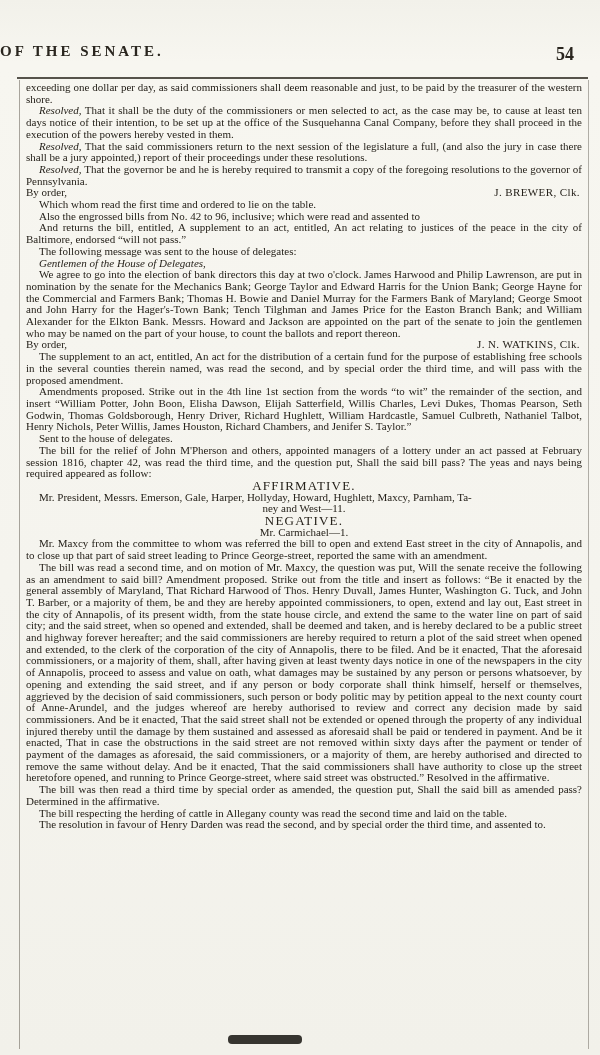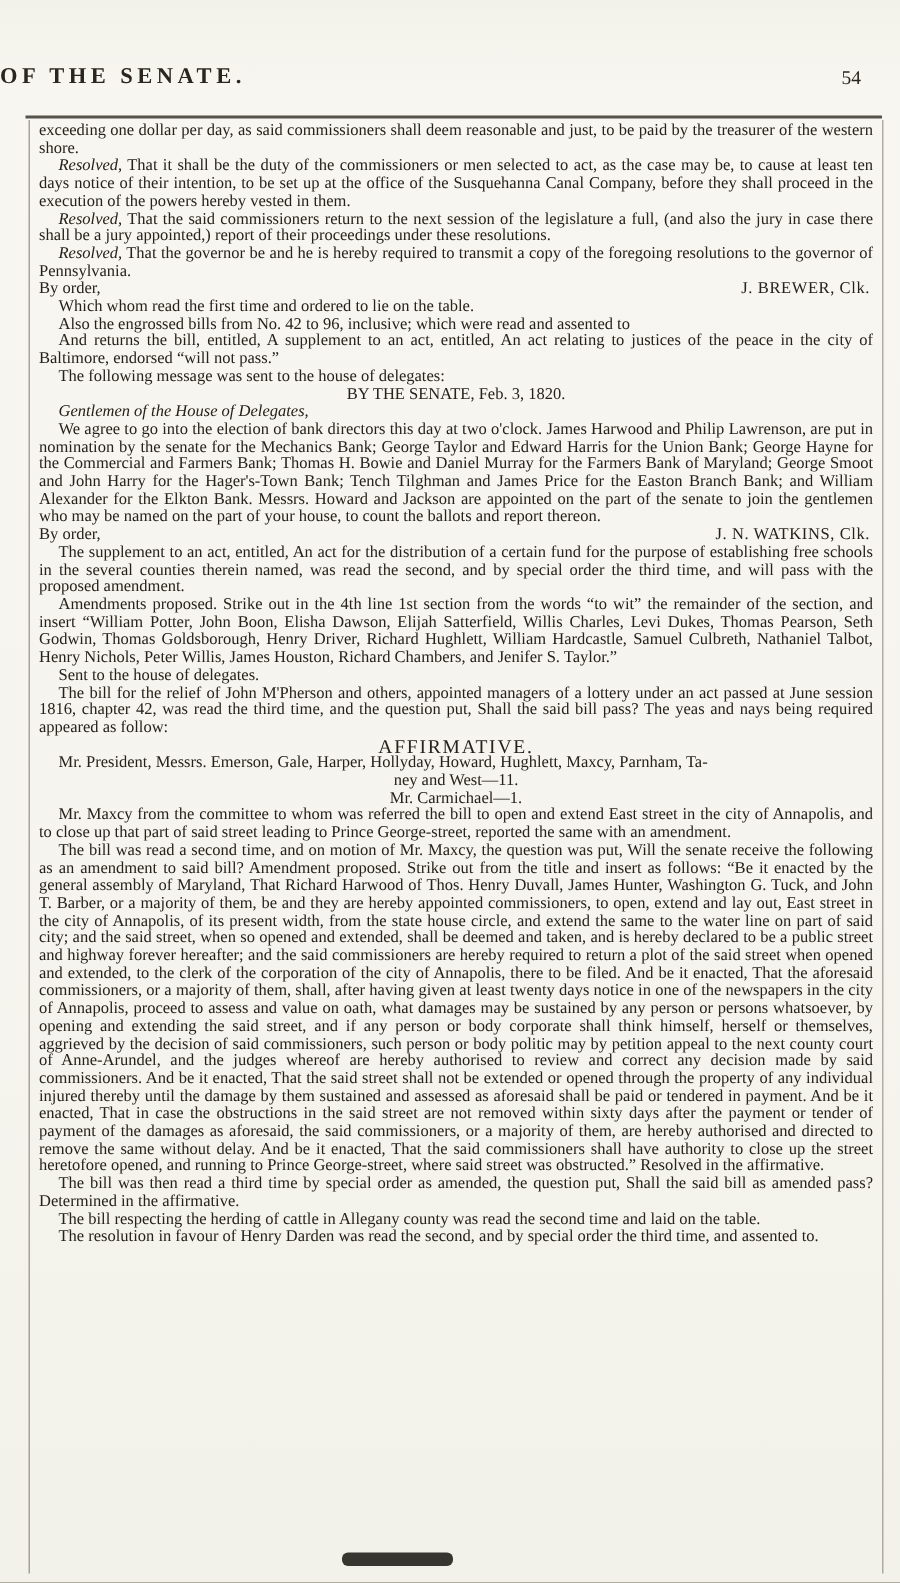--- a/index.html
+++ b/index.html
@@ -7,21 +7,21 @@
     position:relative;
     width:600px; height:1055px;
     margin:0 auto;
     background: linear-gradient(180deg,#f2f1ea 0%, #f7f6f0 6%, #f5f4ee 55%, #f2f1ea 100%);
     overflow:hidden;
     font-family:"Liberation Serif", serif;
     color:#242019;
   }
   .page-header { position:absolute; top:42px; left:0; right:0; text-align:left; }
   .page-title { font-weight:700; font-size:15px; letter-spacing:3px; color:#2a261f; }
-  .page-number { position:absolute; top:44px; right:26px; font-weight:400; font-size:13px; color:#2a261f; }
+  .page-number { position:absolute; top:44px; right:26px; font-weight:700; font-size:18px; color:#2a261f; }
   .header-rule { position:absolute; top:77px; left:17px; right:12px; height:2px; background:#3a362e; opacity:.85; }
   .edge-left  { position:absolute; top:80px; bottom:6px; left:19px;  width:1px; background:rgba(70,64,54,.45); }
   .edge-right { position:absolute; top:80px; bottom:6px; right:11px; width:1px; background:rgba(70,64,54,.40); }
   .page-body {
     position:absolute; top:82px; left:26px; right:18px;
     font-size:11px; line-height:11.7px;
     text-align:justify;
     color:#26221b;
   }
   .page-body p { margin:0; padding:0; }
@@ -56,31 +56,31 @@
   <div class="page-body">
       <p class="para p-plain">exceeding one dollar per day, as said commissioners shall deem reasonable and just, to be paid by the treasurer of the western shore.</p>
       <p class="para p-indent"><span class="lead-italic">Resolved,</span> That it shall be the duty of the commissioners or men selected to act, as the case may be, to cause at least ten days notice of their intention, to be set up at the office of the Susquehanna Canal Company, before they shall proceed in the execution of the powers hereby vested in them.</p>
       <p class="para p-indent"><span class="lead-italic">Resolved,</span> That the said commissioners return to the next session of the legislature a full, (and also the jury in case there shall be a jury appointed,) report of their proceedings under these resolutions.</p>
       <p class="para p-indent"><span class="lead-italic">Resolved,</span> That the governor be and he is hereby required to transmit a copy of the foregoing resolutions to the governor of Pennsylvania.</p>
       <p class="para p-byorder"><span>By order,</span><span class="clerk-name">J. BREWER, Clk.</span></p>
       <p class="para p-indent">Which whom read the first time and ordered to lie on the table.</p>
       <p class="para p-indent">Also the engrossed bills from No. 42 to 96, inclusive; which were read and assented to</p>
       <p class="para p-indent">And returns the bill, entitled, A supplement to an act, entitled, An act relating to justices of the peace in the city of Baltimore, endorsed “will not pass.”</p>
       <p class="para p-indent">The following message was sent to the house of delegates:</p>
-      <p class="para p-center">BY THE SENATE, Feb. 3, 1820.</p>
       <p class="para p-italic">Gentlemen of the House of Delegates,</p>
       <p class="para p-indent">We agree to go into the election of bank directors this day at two o'clock.  James Harwood and Philip Lawrenson, are put in nomination by the senate for the Mechanics Bank; George Taylor and Edward Harris for the Union Bank; George Hayne for the Commercial and Farmers Bank; Thomas H. Bowie and Daniel Murray for the Farmers Bank of Maryland; George Smoot and John Harry for the Hager's-Town Bank; Tench Tilghman and James Price for the Easton Branch Bank; and William Alexander for the Elkton Bank.  Messrs. Howard and Jackson are appointed on the part of the senate to join the gentlemen who may be named on the part of your house, to count the ballots and report thereon.</p>
       <p class="para p-byorder"><span>By order,</span><span class="clerk-name">J. N. WATKINS, Clk.</span></p>
       <p class="para p-indent">The supplement to an act, entitled, An act for the distribution of a certain fund for the purpose of establishing free schools in the several counties therein named, was read the second, and by special order the third time, and will pass with the proposed amendment.</p>
       <p class="para p-indent">Amendments proposed.  Strike out in the 4th line 1st section from the words “to wit” the remainder of the section, and insert “William Potter, John Boon, Elisha Dawson, Elijah Satterfield, Willis Charles, Levi Dukes, Thomas Pearson, Seth Godwin, Thomas Goldsborough, Henry Driver, Richard Hughlett, William Hardcastle, Samuel Culbreth, Nathaniel Talbot, Henry Nichols, Peter Willis, James Houston, Richard Chambers, and Jenifer S. Taylor.”</p>
       <p class="para p-indent">Sent to the house of delegates.</p>
-      <p class="para p-indent">The bill for the relief of John M'Pherson and others, appointed managers of a lottery under an act passed at June session 1816, chapter 42, was read the third time, and the question put, Shall the said bill pass?  The yeas and nays being required appeared as follow:</p>
+      <p class="para p-indent">The bill for the relief of John M'Pherson and others, appointed managers of a lottery under an act passed at February session 1816, chapter 42, was read the third time, and the question put, Shall the said bill pass?  The yeas and nays being required appeared as follow:</p>
       <p class="para p-heading">AFFIRMATIVE.</p>
       <p class="para p-indent">Mr. President, Messrs. Emerson, Gale, Harper, Hollyday, Howard, Hughlett, Maxcy, Parnham, Ta-</p>
       <p class="para p-center">ney and West—11.</p>
+      <p class="para p-heading">NEGATIVE.</p>
       <p class="para p-center">Mr. Carmichael—1.</p>
       <p class="para p-indent">Mr. Maxcy from the committee to whom was referred the bill to open and extend East street in the city of Annapolis, and to close up that part of said street leading to Prince George-street, reported the same with an amendment.</p>
       <p class="para p-indent">The bill was read a second time, and on motion of Mr. Maxcy, the question was put, Will the senate receive the following as an amendment to said bill?  Amendment proposed.  Strike out from the title and insert as follows: “Be it enacted by the general assembly of Maryland, That Richard Harwood of Thos. Henry Duvall, James Hunter, Washington G. Tuck, and John T. Barber, or a majority of them, be and they are hereby appointed commissioners, to open, extend and lay out, East street in the city of Annapolis, of its present width, from the state house circle, and extend the same to the water line on part of said city; and the said street, when so opened and extended, shall be deemed and taken, and is hereby declared to be a public street and highway forever hereafter; and the said commissioners are hereby required to return a plot of the said street when opened and extended, to the clerk of the corporation of the city of Annapolis, there to be filed.  And be it enacted, That the aforesaid commissioners, or a majority of them, shall, after having given at least twenty days notice in one of the newspapers in the city of Annapolis, proceed to assess and value on oath, what damages may be sustained by any person or persons whatsoever, by opening and extending the said street, and if any person or body corporate shall think himself, herself or themselves, aggrieved by the decision of said commissioners, such person or body politic may by petition appeal to the next county court of Anne-Arundel, and the judges whereof are hereby authorised to review and correct any decision made by said commissioners.  And be it enacted, That the said street shall not be extended or opened through the property of any individual injured thereby until the damage by them sustained and assessed as aforesaid shall be paid or tendered in payment.  And be it enacted, That in case the obstructions in the said street are not removed within sixty days after the payment or tender of payment of the damages as aforesaid, the said commissioners, or a majority of them, are hereby authorised and directed to remove the same without delay.  And be it enacted, That the said commissioners shall have authority to close up the street heretofore opened, and running to Prince George-street, where said street was obstructed.”  Resolved in the affirmative.</p>
       <p class="para p-indent">The bill was then read a third time by special order as amended, the question put, Shall the said bill as amended pass?  Determined in the affirmative.</p>
       <p class="para p-indent">The bill respecting the herding of cattle in Allegany county was read the second time and laid on the table.</p>
       <p class="para p-indent">The resolution in favour of Henry Darden was read the second, and by special order the third time, and assented to.</p>
     </div>
 
   <div class="ink-smudge"></div>
 

